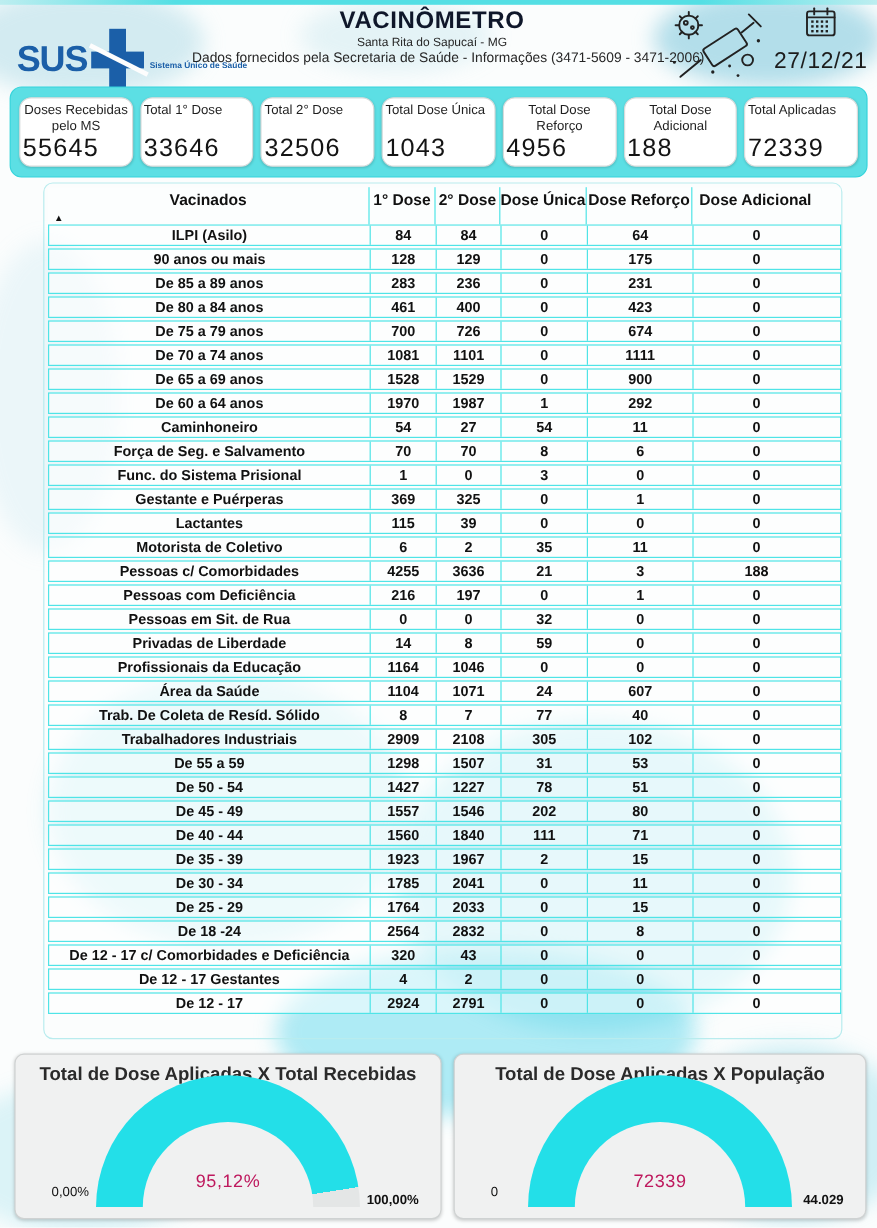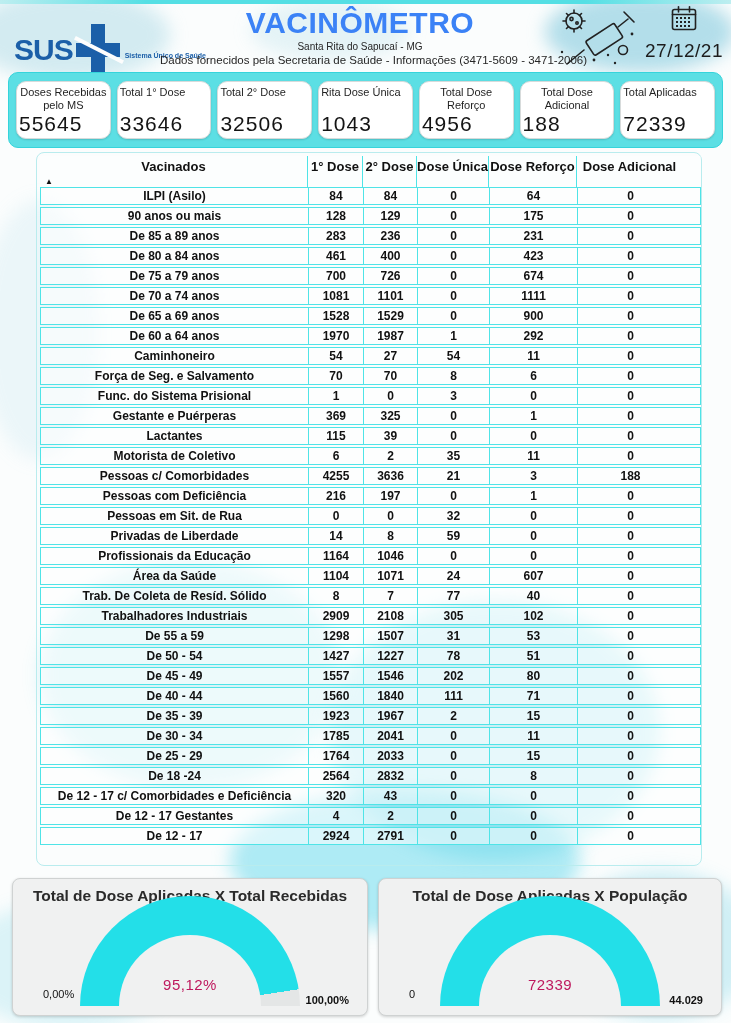--- a/index.html
+++ b/index.html
@@ -26,21 +26,21 @@
   
   .header { position:absolute; left:0; top:4px; width:731px; height:64px; z-index:2; }
   .sus-logo { position:absolute; left:14px; top:20px; display:flex; align-items:center; }
   .sus-text { font-size:30px; font-weight:bold; color:#1b5fa8; letter-spacing:-1px; }
   .sus-cross { position:relative; width:44px; height:52px; margin-left:3px; }
   .sus-cross .v { position:absolute; left:15px; top:0; width:14px; height:52px; background:#1b5fa8; }
   .sus-cross .h { position:absolute; left:0; top:19px; width:44px; height:14px; background:#1b5fa8; }
   .sus-cross .slash { position:absolute; left:-4px; top:24px; width:54px; height:4px; background:#fdfdfd; transform:rotate(27deg); }
   .sus-small { font-size:7px; font-weight:bold; color:#1b5fa8; line-height:1.2; margin-left:5px; margin-top:12px; }
   .title-block { position:absolute; left:160px; width:400px; top:2px; text-align:center; }
-  .main-title { font-size:30px; font-weight:bold; color:#3b82f6; letter-spacing:.5px; }
+  .main-title { font-size:20px; font-weight:bold; color:#0f172a; letter-spacing:.5px; }
   .subtitle { font-size:10px; color:#262626; margin-top:1px; }
   .info-line { font-size:11.5px; color:#262626; margin-top:2px; white-space:nowrap; }
   .syringe-wrap { position:absolute; left:560px; top:4px; }
   .calendar-wrap { position:absolute; left:645px; top:2px; width:78px; text-align:center; }
   .date-text { font-size:19px; color:#1c1c1c; margin-top:4px; letter-spacing:.5px; }
 
   
   .kpi-band { position:absolute; left:8px; top:72px; width:715px; height:76px; z-index:2;
     background:#5cdfe4; border:1px solid #35d4db; border-radius:10px;
     display:flex; gap:6px; padding:8px 7px; }
@@ -170,21 +170,21 @@
     </div>
     <div class="kpi-card">
       <div class="kpi-label">Total 1° Dose</div>
       <div class="kpi-value">33646</div>
     </div>
     <div class="kpi-card">
       <div class="kpi-label">Total 2° Dose</div>
       <div class="kpi-value">32506</div>
     </div>
     <div class="kpi-card">
-      <div class="kpi-label">Rita Dose Única</div>
+      <div class="kpi-label">Total Dose Única</div>
       <div class="kpi-value">1043</div>
     </div>
     <div class="kpi-card">
       <div class="kpi-label">Total Dose Reforço</div>
       <div class="kpi-value">4956</div>
     </div>
     <div class="kpi-card">
       <div class="kpi-label">Total Dose Adicional</div>
       <div class="kpi-value">188</div>
     </div>

